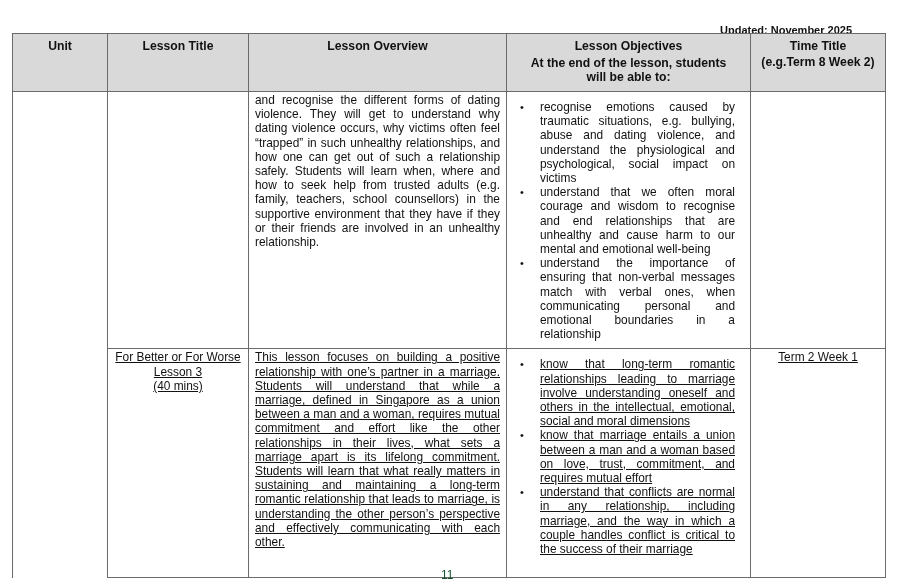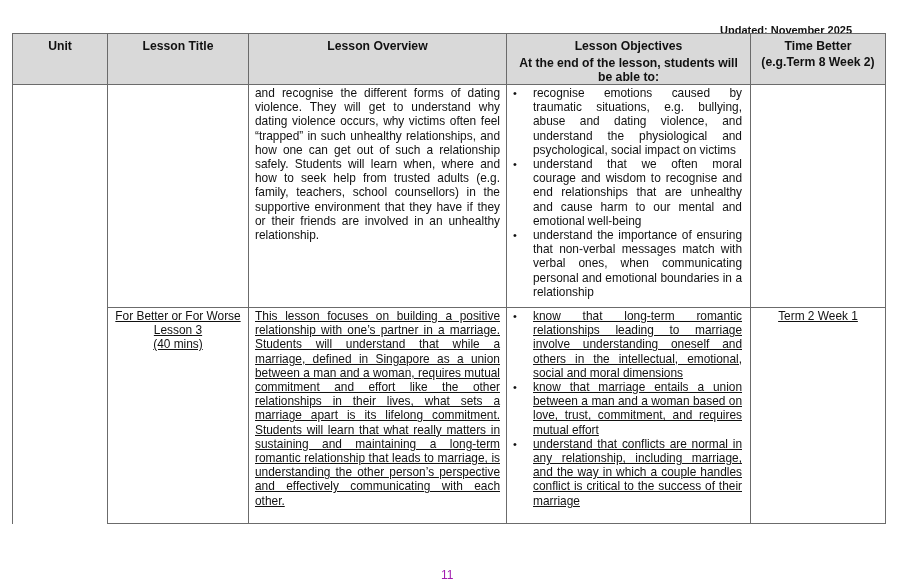--- a/index.html
+++ b/index.html
@@ -23,36 +23,36 @@
       font-weight: bold;
       color: #111;
       white-space: nowrap;
       margin-top: 20px;
     }
     .page-num {
       position: absolute;
       top: 568px;
       left: 441px;
       font-size: 12px;
-      color: #a21caf;
+      color: #14532d;
     }
     .tbl {
       position: absolute;
       top: 33px;
       left: 12px;
       width: 873px;
       border-collapse: collapse;
       table-layout: fixed;
       font-size: 11.9px;
       line-height: 14.2px;
     }
     .tbl th, .tbl td {
       border: 1px solid #6b6b6b;
       vertical-align: top;
-      padding: 0;
+      padding: 7px;
     }
     .tbl thead th {
       background: #d9d9d9;
       height: 51px;
       font-weight: bold;
       font-size: 12.2px;
       text-align: center;
       padding-top: 4px;
       box-sizing: border-box;
     }
@@ -127,21 +127,21 @@
         <span class="line">Lesson Title</span>
       </th>
       <th>
         <span class="line">Lesson Overview</span>
       </th>
       <th>
         <span class="line">Lesson Objectives</span>
         <span class="sub">At the end of the lesson, students will be able to:</span>
       </th>
       <th>
-        <span class="line">Time Better</span>
+        <span class="line">Time Title</span>
         <span class="line">(e.g.Term 8 Week 2)</span>
       </th>
     </tr>
   </thead>
   <tbody>
     <tr class="row1">
       <td class="unit"></td>
       <td class="title-cell">
         <span></span>
         <span></span>

